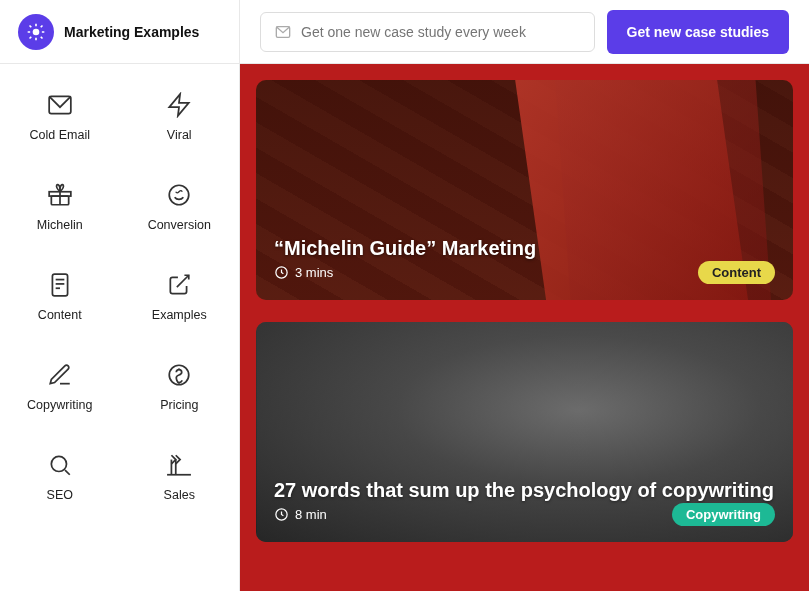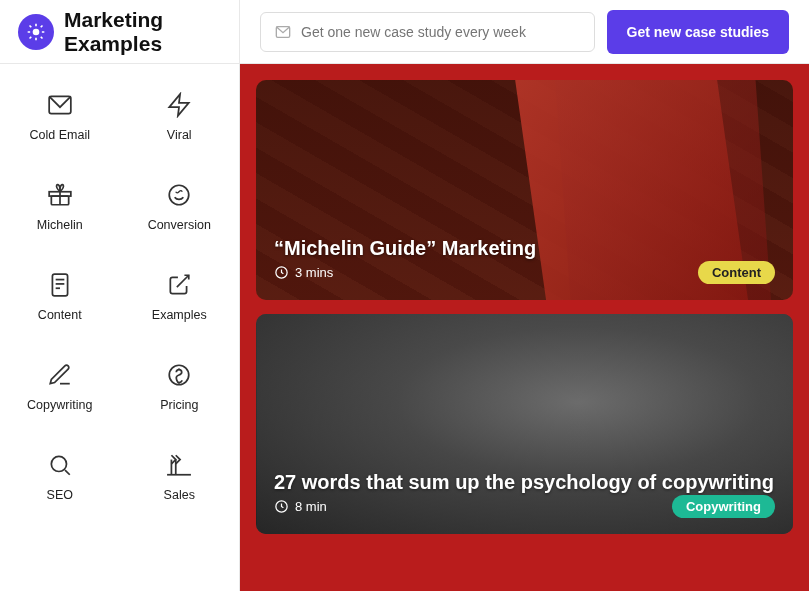--- a/index.html
+++ b/index.html
@@ -27,21 +27,21 @@
       background: #5b3de8;
       border-radius: 50%;
       display: flex;
       align-items: center;
       justify-content: center;
       margin-right: 10px;
       flex-shrink: 0;
     }
     .logo-icon svg { fill: white; }
     .logo-text {
-      font-size: 21px;
+      font-size: 14px;
       font-weight: 700;
       color: #111;
     }
     .sidebar-grid {
       display: grid;
       grid-template-columns: 1fr 1fr;
       padding: 8px 0;
     }
     .sidebar-item {
       display: flex;
@@ -113,21 +113,21 @@
       height: 44px;
     }
 
     
     .cards-area {
       flex: 1;
       overflow-y: auto;
       padding: 16px;
       display: flex;
       flex-direction: column;
-      gap: 14px;
+      gap: 22px;
     }
     .card {
       border-radius: 10px;
       overflow: hidden;
       position: relative;
       cursor: pointer;
       height: 220px;
     }
     .card-bg {
       width: 100%;

